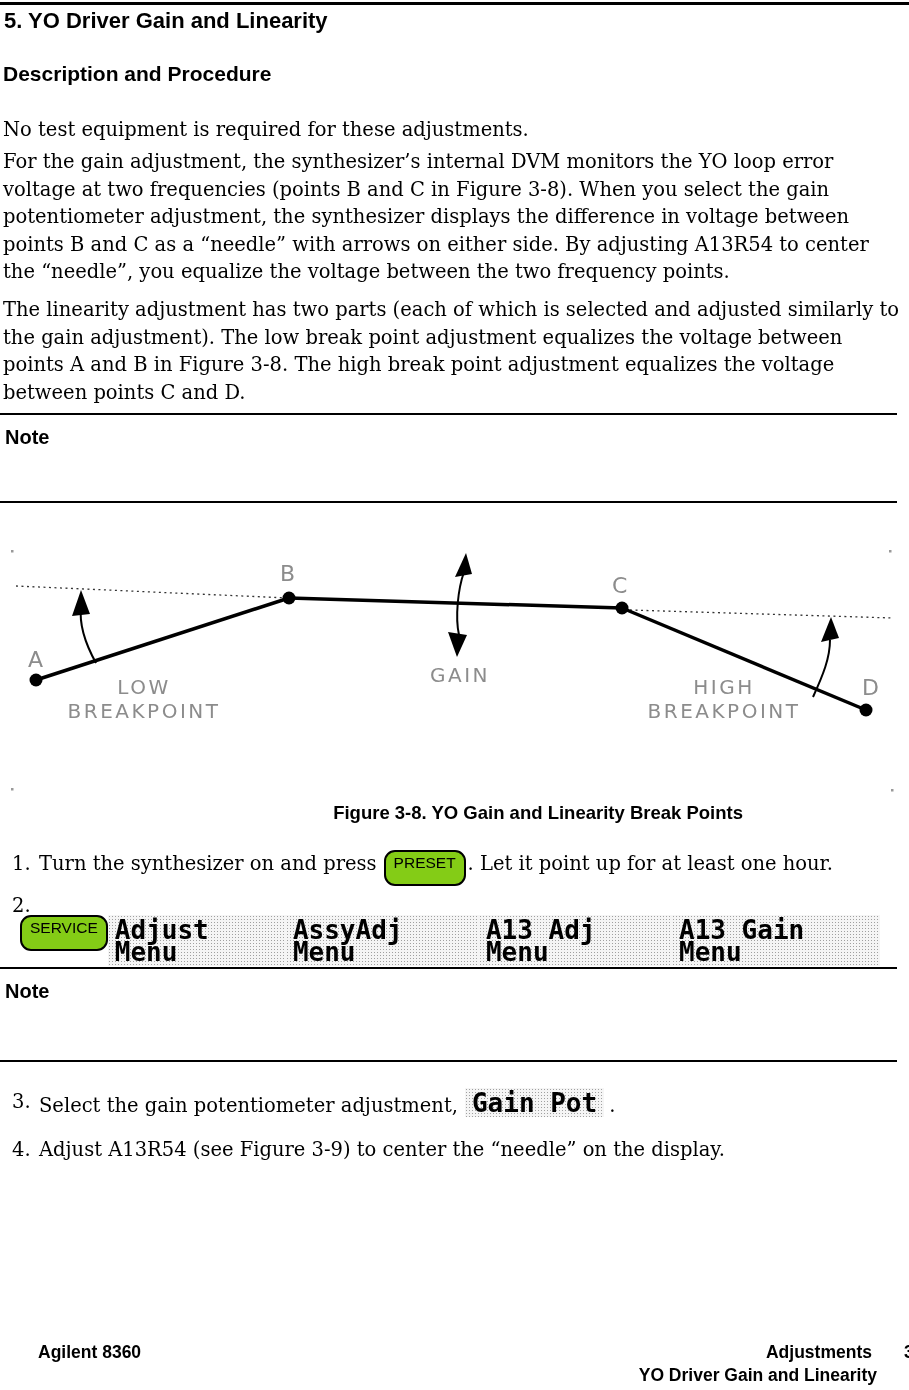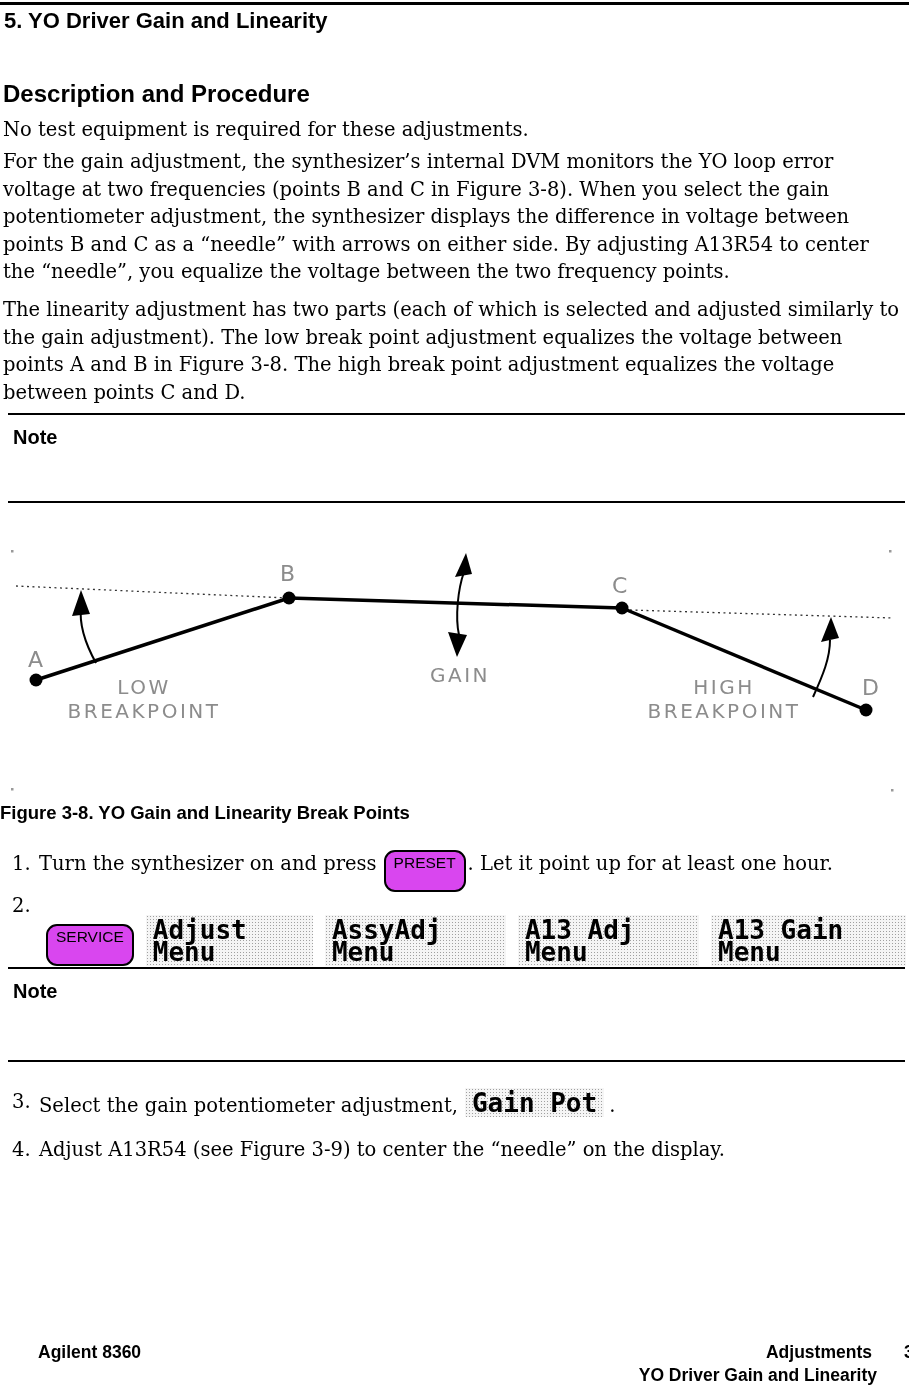--- a/index.html
+++ b/index.html
@@ -13,77 +13,77 @@
     overflow: hidden;
   }
   .abs { position: absolute; }
   .top-rule { top: 2px; left: 0; width: 909px; height: 3px; background: #000; }
   .title {
     top: 5px; left: 4px; width: 900px;
     font-family: "Liberation Sans", "DejaVu Sans", sans-serif;
     font-weight: bold; font-size: 22px; line-height: 32px;
   }
   .heading2 {
-    top: 80px; left: 3px; width: 900px;
-    font-family: "Liberation Sans", "DejaVu Sans", sans-serif;
-    font-weight: bold; font-size: 24px;
+    top: 60px; left: 3px; width: 900px;
+    font-family: "Liberation Sans", "DejaVu Sans", sans-serif;
+    font-weight: bold; font-size: 21px;
   }
   .para { left: 3px; width: 903px; }
   .p1 { top: 116px; }
   .p2 { top: 148px; }
   .p3 { top: 296px; }
   .note {
-    left: 8px; width: 897px;
+    left: 0; width: 897px;
     border-top: 2px solid #000; border-bottom: 2px solid #000;
   }
   .note1 { top: 413px; height: 90px; }
   .note2 { top: 967px; height: 95px; }
   .note-label {
     position: absolute; left: 5px; top: 9px;
     font-family: "Liberation Sans", "DejaVu Sans", sans-serif;
     font-weight: bold; font-size: 20px;
   }
   .note-body { margin: 9px 10px 0 152px; }
   .msg {
     font-family: "DejaVu Sans Mono", monospace;
     font-size: 17px; letter-spacing: 0.5px;
   }
   .figure-svg { top: 545px; left: 0; }
   .fig-caption {
-    top: 799px; left: 0; width: 743px; text-align: left;
+    top: 799px; left: 0; width: 743px; text-align: right;
     font-family: "Liberation Sans", "DejaVu Sans", sans-serif;
     font-weight: bold; font-size: 18.5px;
   }
   .step { left: 0; width: 906px; padding-left: 39px; }
   .step-num { position: absolute; left: 12px; }
   .step1 { top: 850px; }
   .step2 { top: 892px; }
   .step3 { top: 1088px; }
   .step4 { top: 1136px; }
   .keycap {
     display: inline-block;
     font-family: "Liberation Sans", "DejaVu Sans", sans-serif;
     font-size: 15.5px; line-height: 19px;
     border: 2px solid #000; border-radius: 11px;
-    padding: 1px 8px 18px; vertical-align: 2px;
-    background: #d946ef;
+    padding: 1px 8px 12px; vertical-align: 2px;
+    background: #84cc16;
   }
   .key-margin { margin: 0 2px 0 7px; }
   .softkey {
     display: inline-block;
     font-family: "DejaVu Sans Mono", "Liberation Mono", monospace;
     font-weight: bold; font-size: 26px; line-height: 22px;
     padding: 4px 7px 3px;
     background-color: #f5f5f5;
     background-image: radial-gradient(circle, #a0a0a0 0.8px, rgba(0,0,0,0) 0.9px);
     background-size: 3px 3px;
   }
   .softkey-row {
-    top: 915px; left: 46px; width: 860px;
-    display: flex; align-items: flex-end; gap: 12px;
+    top: 915px; left: 20px; width: 860px;
+    display: flex; align-items: flex-start; gap: 0;
   }
   .inline-gap { margin-left: 7px; }
   .tiny-gap { margin-left: 3px; }
   .footer {
     top: 1341px; left: 4px; width: 901px;
     display: flex; justify-content: space-between; align-items: flex-start;
     font-family: "Liberation Sans", "DejaVu Sans", sans-serif;
     font-weight: bold; font-size: 17.5px; line-height: 23px; margin-left: 34px;
   }
   .footer-right { text-align: right; }

